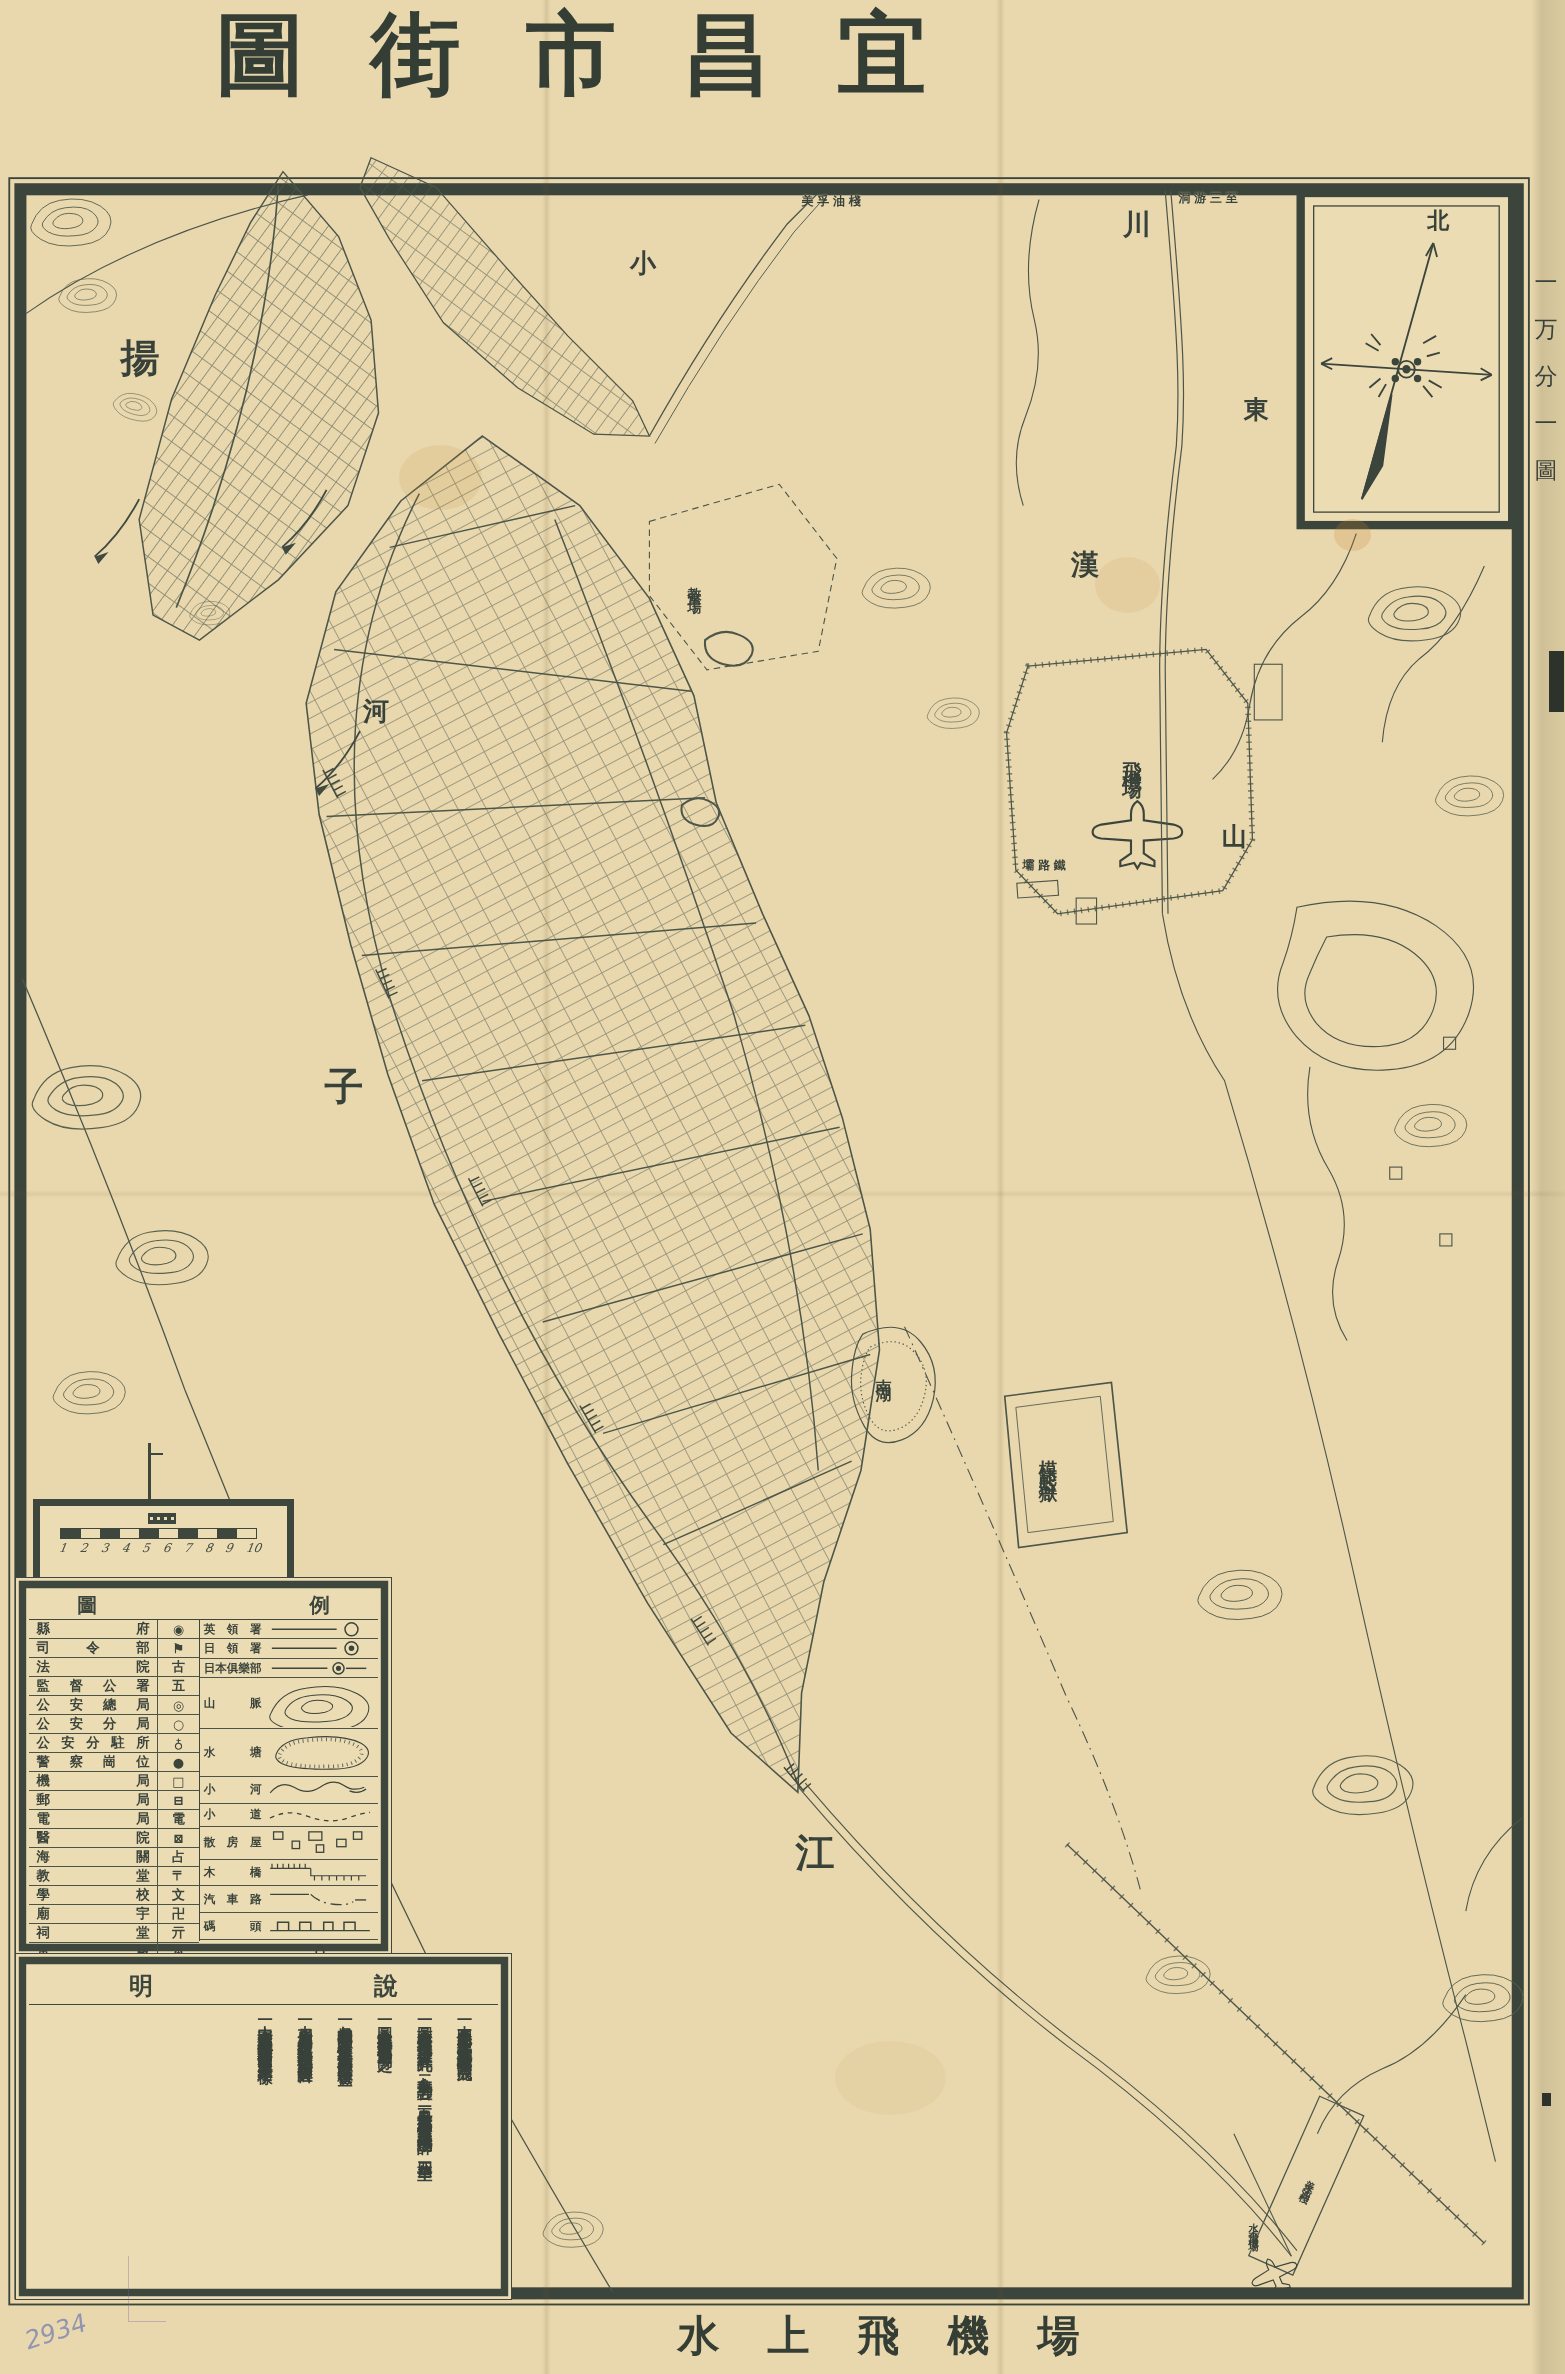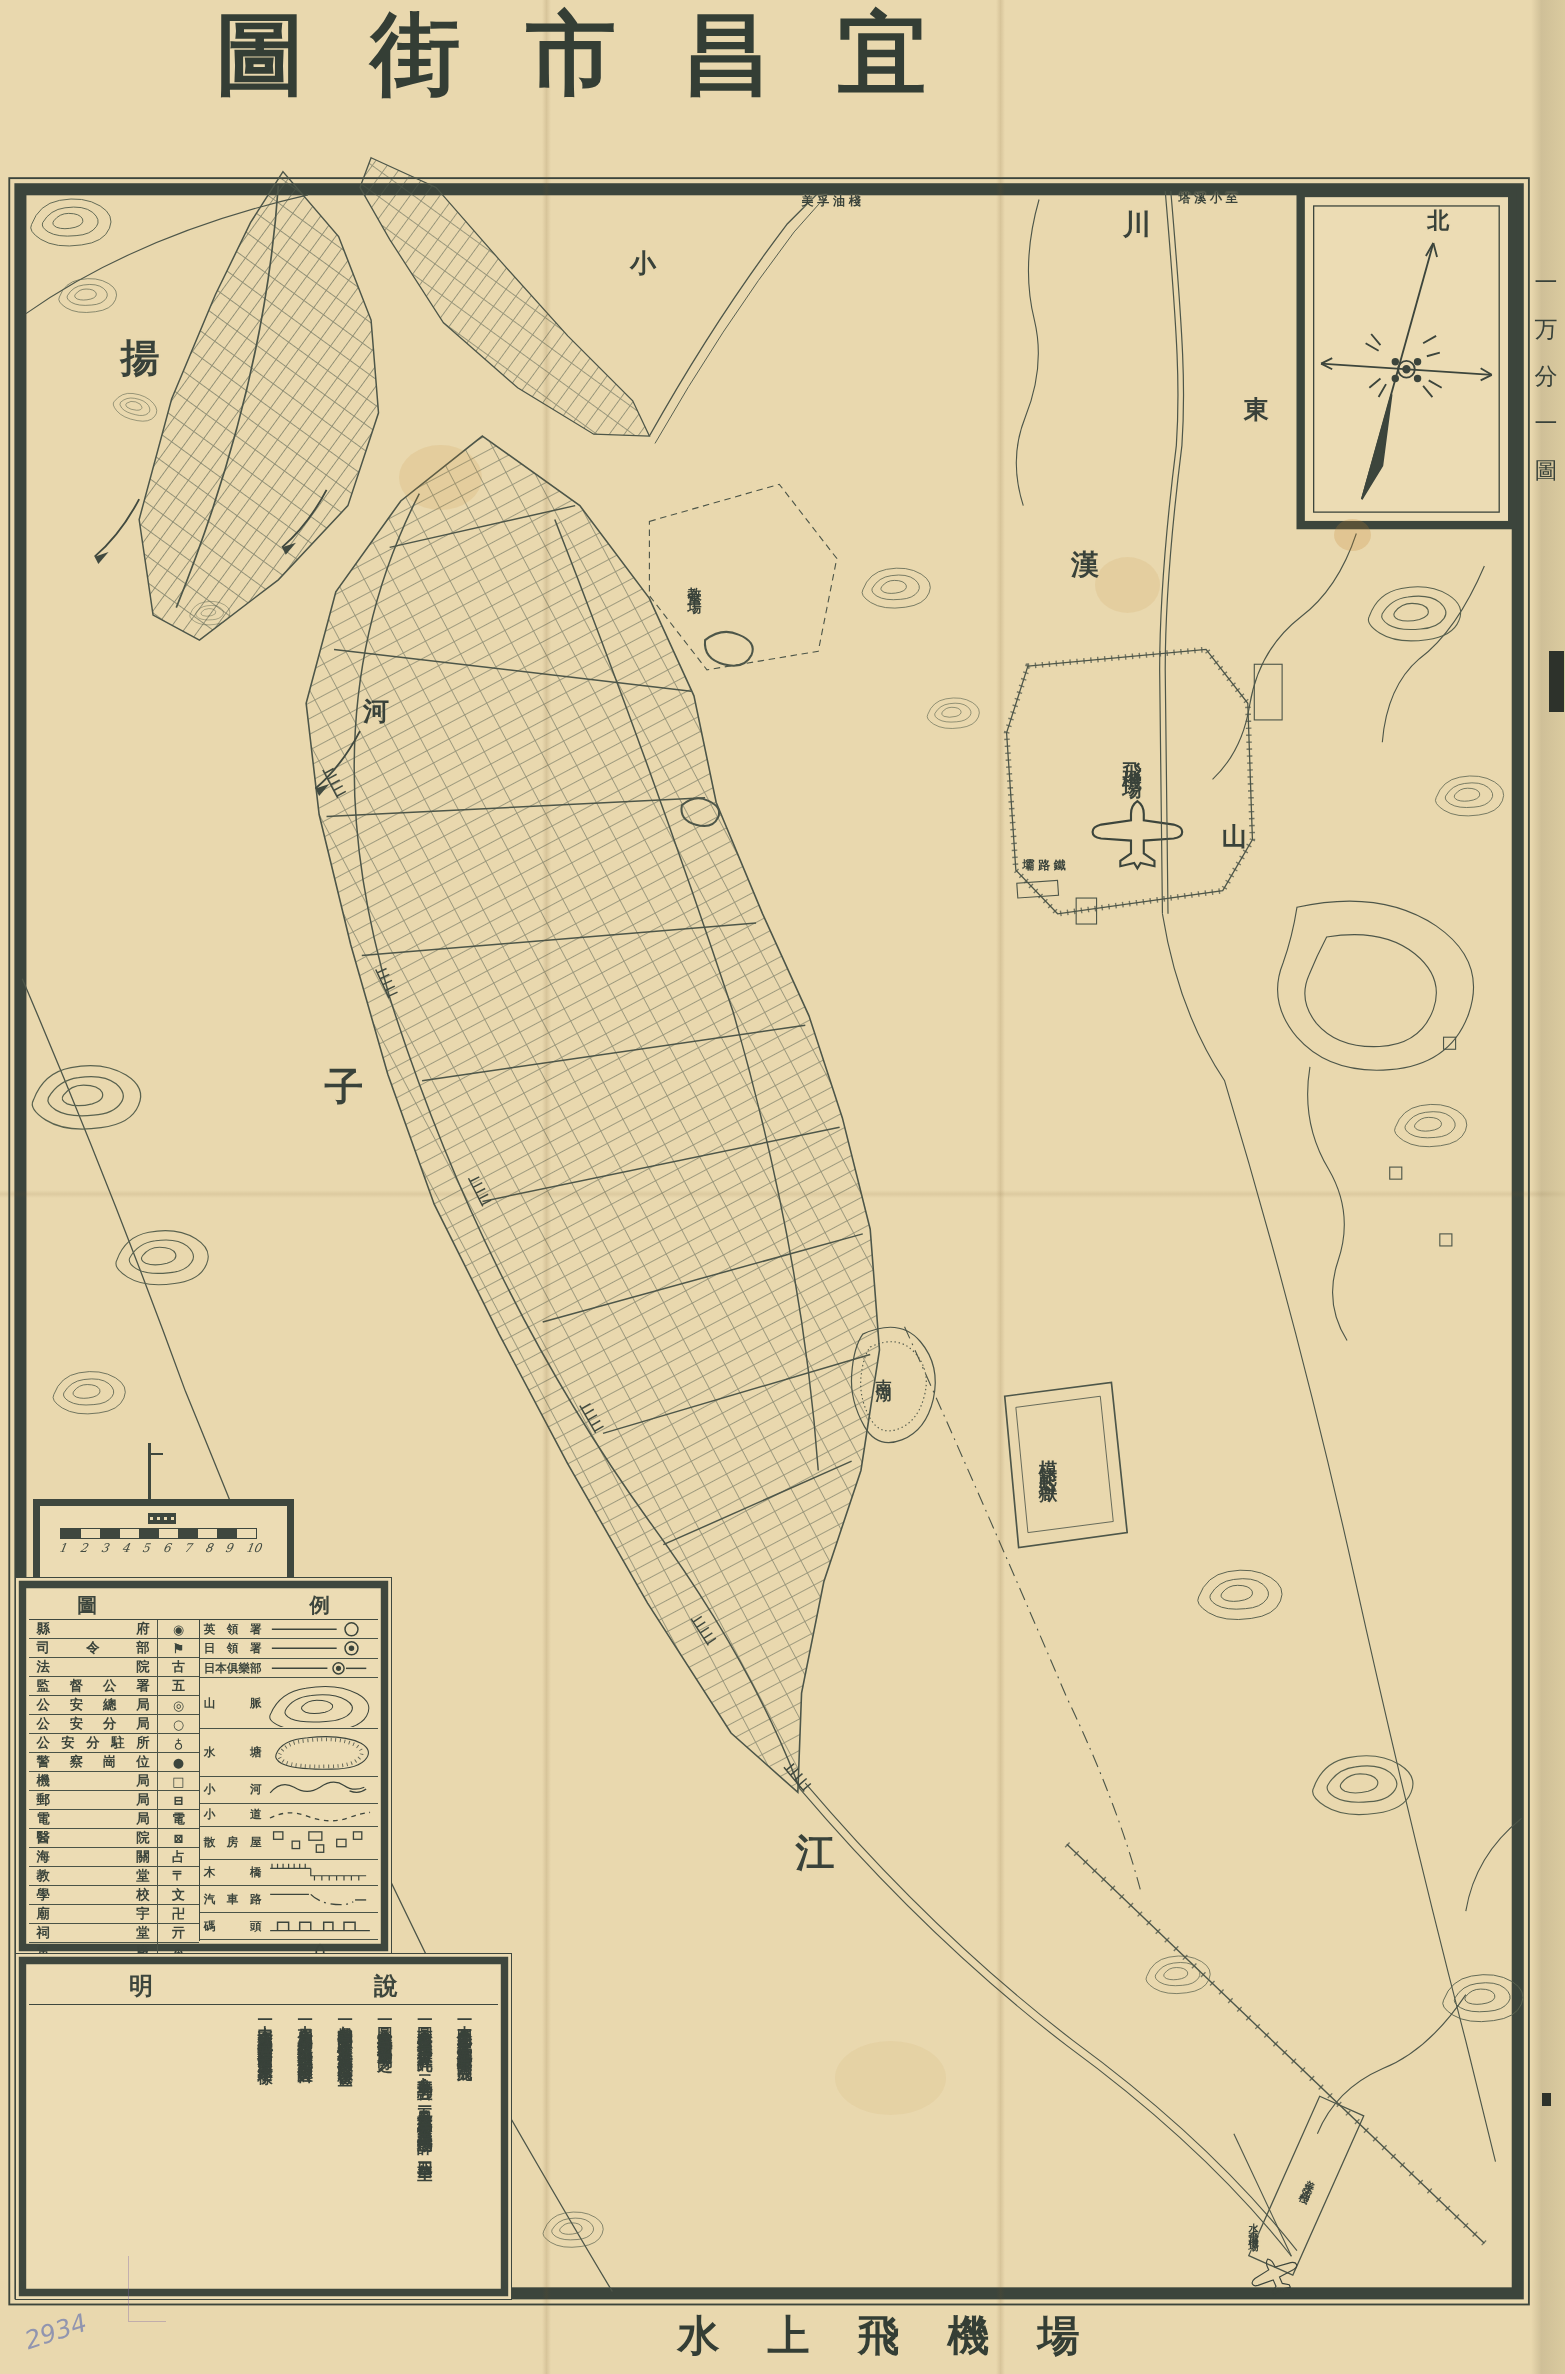--- a/index.html
+++ b/index.html
@@ -656,17 +656,17 @@
     <div class="map-label" style="left: 1086px; top: 565px; font-size: 28px; letter-spacing: 1.9px;">漢</div>
     <div class="map-label" style="left: 1258px; top: 409px; font-size: 25px; letter-spacing: 3.7px;">東</div>
     <div class="map-label" style="left: 1236px; top: 836px; font-size: 25px; letter-spacing: 3.7px;">山</div>
     <div class="map-label" style="left: 1440px; top: 221px; font-size: 22px; letter-spacing: 3.7px;">北</div>
     <div class="map-label vert" style="left: 1132px; top: 759px; font-size: 19.5px; letter-spacing: 8.3px;">飛機場</div>
     <div class="map-label" style="left: 1046px; top: 865px; font-size: 12px; letter-spacing: 3.7px; font-family: Liberation Serif, serif;">壩路鐵</div>
     <div class="map-label vert" style="left: 695px; top: 586px; font-size: 14px; letter-spacing: 6.5px;">教軍場</div>
     <div class="map-label vert" style="left: 883px; top: 1373px; font-size: 16px; letter-spacing: 7.4px;">南湖</div>
     <div class="map-label vert" style="left: 1048px; top: 1461px; font-size: 18.6px; letter-spacing: 8.3px;">模範監獄</div>
     <div class="map-label" style="left: 833px; top: 201px; font-size: 12px; letter-spacing: 3.7px;">美孚油棧</div>
-    <div class="map-label" style="left: 1210px; top: 198px; font-size: 12px; letter-spacing: 3.7px;">塔溪小至</div>
+    <div class="map-label" style="left: 1210px; top: 198px; font-size: 12px; letter-spacing: 3.7px;">洞游三至</div>
     <div class="map-label vert" style="left: 1254px; top: 2226px; font-size: 10.2px; letter-spacing: 4.6px;">水上飛機場</div>
     <div class="map-label vert" style="left: 1312px; top: 2182px; font-size: 10.2px; letter-spacing: 4.6px; transform: translate(-50%, -50%) rotate(24deg);">美孚油棧</div>
   </div>
 
 
 </body></html>

